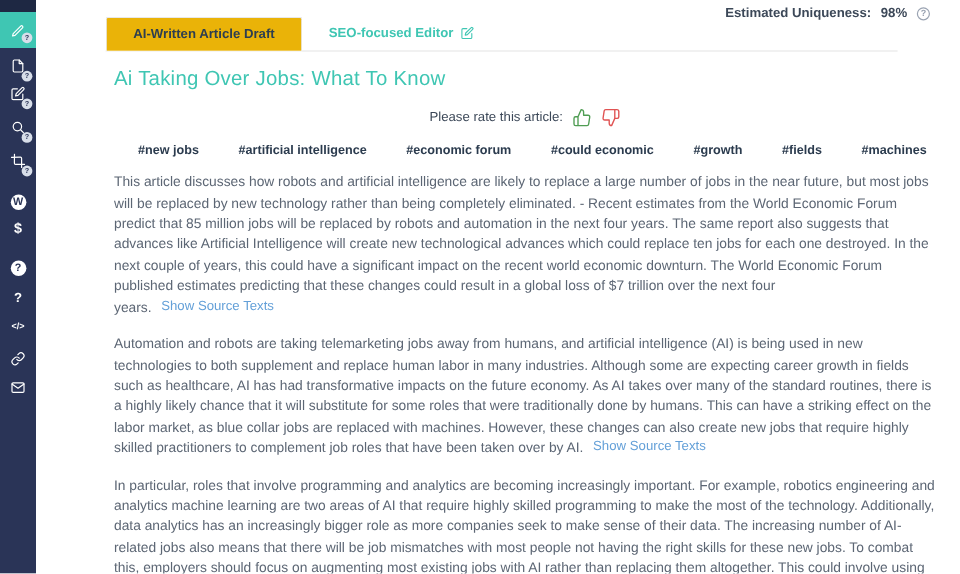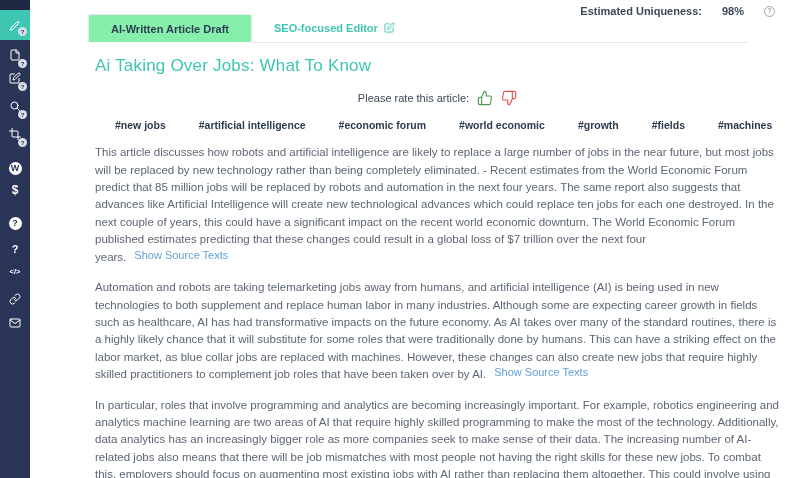--- a/index.html
+++ b/index.html
@@ -28,31 +28,31 @@
               justify-content:center; line-height:1; }
   .sb-item.active .sb-badge { top:17px; }
 
   
   .main { position:absolute; left:30px; top:0; width:770px; height:478px; background:#fff; }
 
   .tabbar { position:absolute; left:58px; top:14px; width:660px; height:29px;
             border-bottom:1px solid #e8e8e8; display:flex; align-items:flex-end; }
   .tab { height:29px; display:flex; align-items:center; gap:6px; padding:0 22px;
          font-size:11px; cursor:pointer; white-space:nowrap; }
-  .tab.active { background:#86efac; border:1px solid #e8e8e8; border-bottom:1px solid #fff;
+  .tab.active { background:#eab308; border:1px solid #e8e8e8; border-bottom:1px solid #fff;
                 margin-bottom:-1px; color:#2d3e50; font-weight:bold; border-radius:2px 2px 0 0; }
   .tab.inactive { color:#3fc6b3; font-weight:600; }
 
   .content { position:absolute; left:65px; top:43px; width:685px; }
   .page-title { margin-top:12px; font-size:17px; font-weight:400; color:#3fc6b3;
                 line-height:1.25; letter-spacing:.2px; }
 
   .uniq { position:absolute; right:25px; top:5px; text-align:right; z-index:3; }
   .uniq-line1 { font-size:11px; font-weight:bold; color:#3c4858;
-                display:flex; align-items:center; justify-content:flex-end; gap:20px; }
+                display:flex; align-items:center; justify-content:flex-end; gap:8px; }
   .help-ring { display:inline-flex; width:11px; height:11px; border-radius:50%;
                border:1px solid #9aa3b2; color:#9aa3b2; font-size:7.5px; font-weight:bold;
                align-items:center; justify-content:center; line-height:1; }
   .uniq-link { margin-top:4px; font-size:10px; color:#4a90d9; cursor:pointer; }
 
   .rating { margin-top:14px; display:flex; align-items:center; justify-content:center;
             gap:8px; font-size:11px; color:#3c4858; }
   .thumb { cursor:pointer; display:inline-flex; }
 
   .tags { margin-top:13px; display:flex; gap:13px; white-space:nowrap; }
@@ -194,21 +194,21 @@
         <svg viewBox="0 0 24 24" width="16" height="16" fill="none" stroke="#e05252" stroke-width="1.7" stroke-linecap="round" stroke-linejoin="round">
             <path d="M10 15v4a3 3 0 0 0 3 3l4-9V2H5.72a2 2 0 0 0-2 1.7l-1.38 9a2 2 0 0 0 2 2.3zM17 2h2.67A2.31 2.31 0 0 1 22 4v7a2.31 2.31 0 0 1-2.33 2H17"></path>
           </svg>
       </span>
     </div>
 
     <div class="tags">
         <span class="tag">#new jobs</span>
         <span class="tag">#artificial intelligence</span>
         <span class="tag">#economic forum</span>
-        <span class="tag">#world economic</span>
+        <span class="tag">#could economic</span>
         <span class="tag">#growth</span>
         <span class="tag">#fields</span>
         <span class="tag">#machines</span>
         <span class="tag">#opportunities</span>
         <span class="tag">#economy</span>
         <span class="tag">#labor</span>
       </div>
 
     <div class="article">
         <p>This article discusses how robots and artificial intelligence are likely to replace a large number of jobs in the near future, but most jobs will be replaced by new technology rather than being completely eliminated. - Recent estimates from the World Economic Forum predict that 85 million jobs will be replaced by robots and automation in the next four years. The same report also suggests that advances like Artificial Intelligence will create new technological advances which could replace ten jobs for each one destroyed. In the next couple of years, this could have a significant impact on the recent world economic downturn. The World Economic Forum published estimates predicting that these changes could result in a global loss of $7 trillion over the next four years.<span class="src-link">Show Source Texts</span></p>

